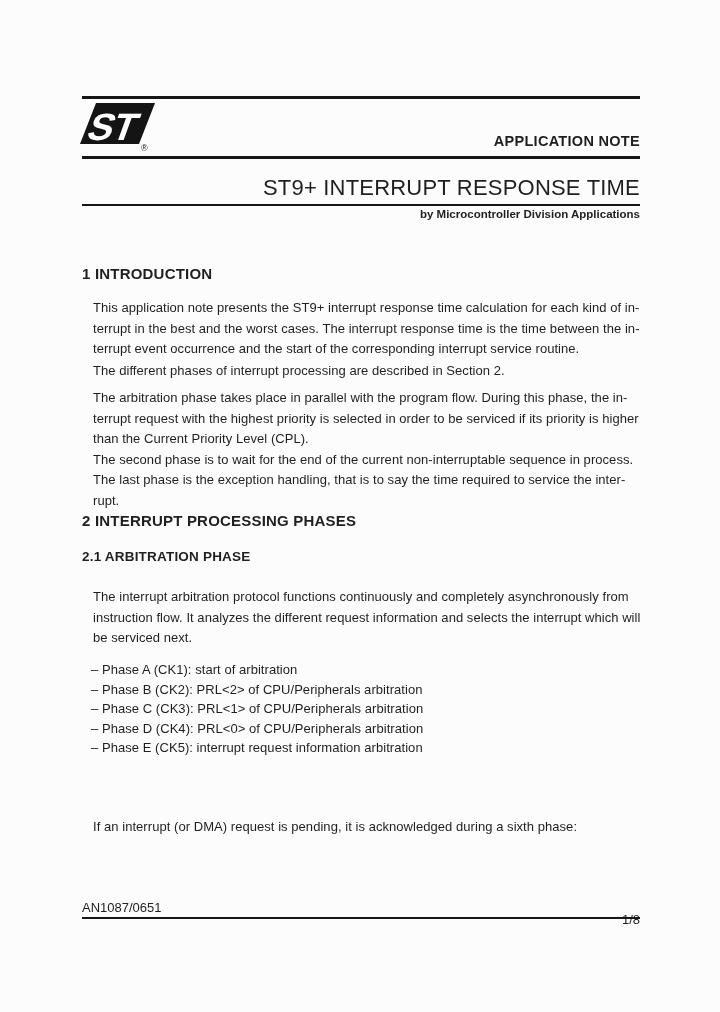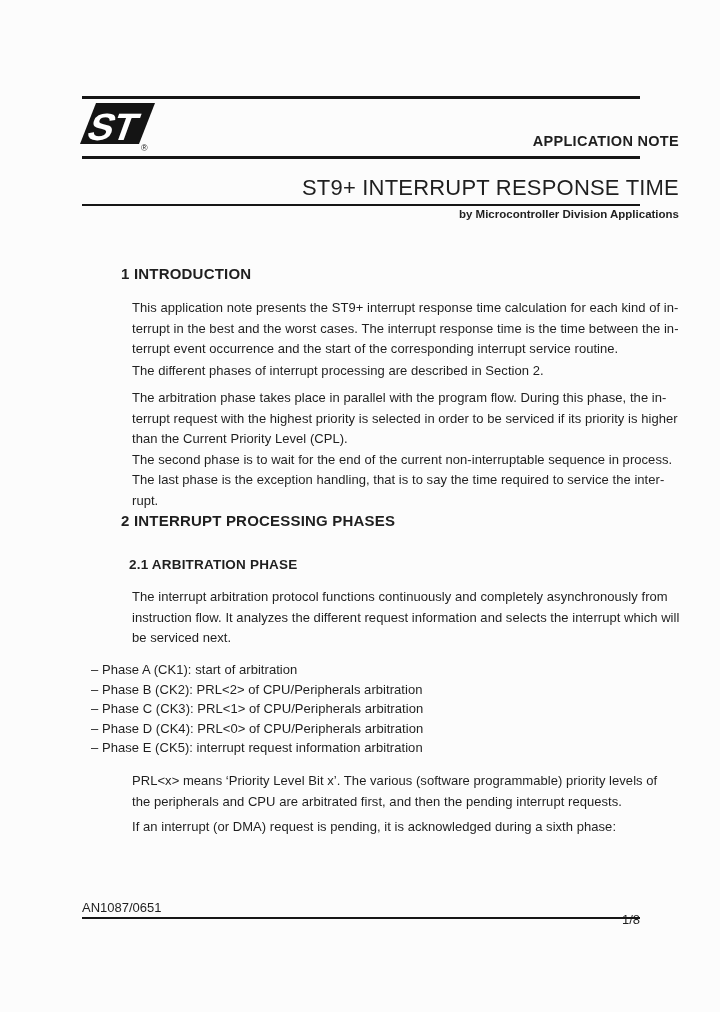--- a/index.html
+++ b/index.html
@@ -5,39 +5,39 @@
   html, body { margin: 0; padding: 0; background: #f5f5f5; }
   .page {
     position: relative;
     width: 720px;
     height: 1012px;
     background: #fcfcfc;
     color: #1f1f1f;
     font-family: "Liberation Sans", "DejaVu Sans", sans-serif;
     overflow: hidden;
   }
-  .abs { position: absolute; left: 82px; width: 558px; padding-left: 39px; }
+  .abs { position: absolute; left: 82px; width: 558px; }
   .rule { position: absolute; left: 82px; width: 558px; background: #161616; }
   .rule.thick { height: 3px; }
   .rule.thin { height: 1.5px; }
   .logo-wrap { position: absolute; left: 79px; top: 99px; width: 84px; height: 56px; }
   .doc-label {
     top: 132px; text-align: right;
     font-size: 14.5px; font-weight: bold; letter-spacing: 0.3px; line-height: 18px;
   }
   .doc-title {
     top: 175px; text-align: right; margin: 0;
     font-size: 22px; font-weight: normal; line-height: 26px; letter-spacing: 0.2px;
   }
   .byline {
     top: 207px; text-align: right;
     font-size: 11.5px; font-weight: bold; line-height: 14px;
   }
   h2.sec { margin: 0; font-size: 15px; font-weight: bold; line-height: 18px; letter-spacing: 0.2px; }
-  h3.subsec { margin: 8px; font-size: 13.5px; font-weight: bold; line-height: 17px; letter-spacing: 0.2px; }
+  h3.subsec { margin: 0; font-size: 13.5px; font-weight: bold; line-height: 17px; letter-spacing: 0.2px; }
   p.body {
     margin: 11px; font-size: 13px; line-height: 20.5px;
     white-space: pre-line; letter-spacing: 0.05px;
   }
   .list { font-size: 13px; line-height: 19.6px; padding-left: 9px; letter-spacing: 0.05px; }
   .footer-left  { position: absolute; left: 82px;  top: 898px; font-size: 13px; line-height: 20px; }
   .footer-right { position: absolute; left: 82px;  top: 898px; width: 558px; text-align: right; font-size: 13px; line-height: 20px; margin-top: 12px; }
 </style>
 </head>
 <body>
@@ -81,22 +81,20 @@
 be serviced next.</p>
 
   <div class="abs list" style="top:660px">
     <div>– Phase A (CK1): start of arbitration</div>
     <div>– Phase B (CK2): PRL&lt;2&gt; of CPU/Peripherals arbitration</div>
     <div>– Phase C (CK3): PRL&lt;1&gt; of CPU/Peripherals arbitration</div>
     <div>– Phase D (CK4): PRL&lt;0&gt; of CPU/Peripherals arbitration</div>
     <div>– Phase E (CK5): interrupt request information arbitration</div>
   </div>
 
-  <p class="abs body" style="top:760px">PRL&lt;x&gt; means ‘Priority Level Bit x’. The various (software programmable) priority levels of
-the peripherals and CPU are arbitrated first, and then the pending interrupt requests.</p>
   <p class="abs body" style="top:806px">If an interrupt (or DMA) request is pending, it is acknowledged during a sixth phase:</p>
 
 
   <div class="footer-left">AN1087/0651</div>
   <div class="footer-right">1/8</div>
   <div class="rule thin" style="top:917px"></div>
 
 </div>
 
 </body></html>

